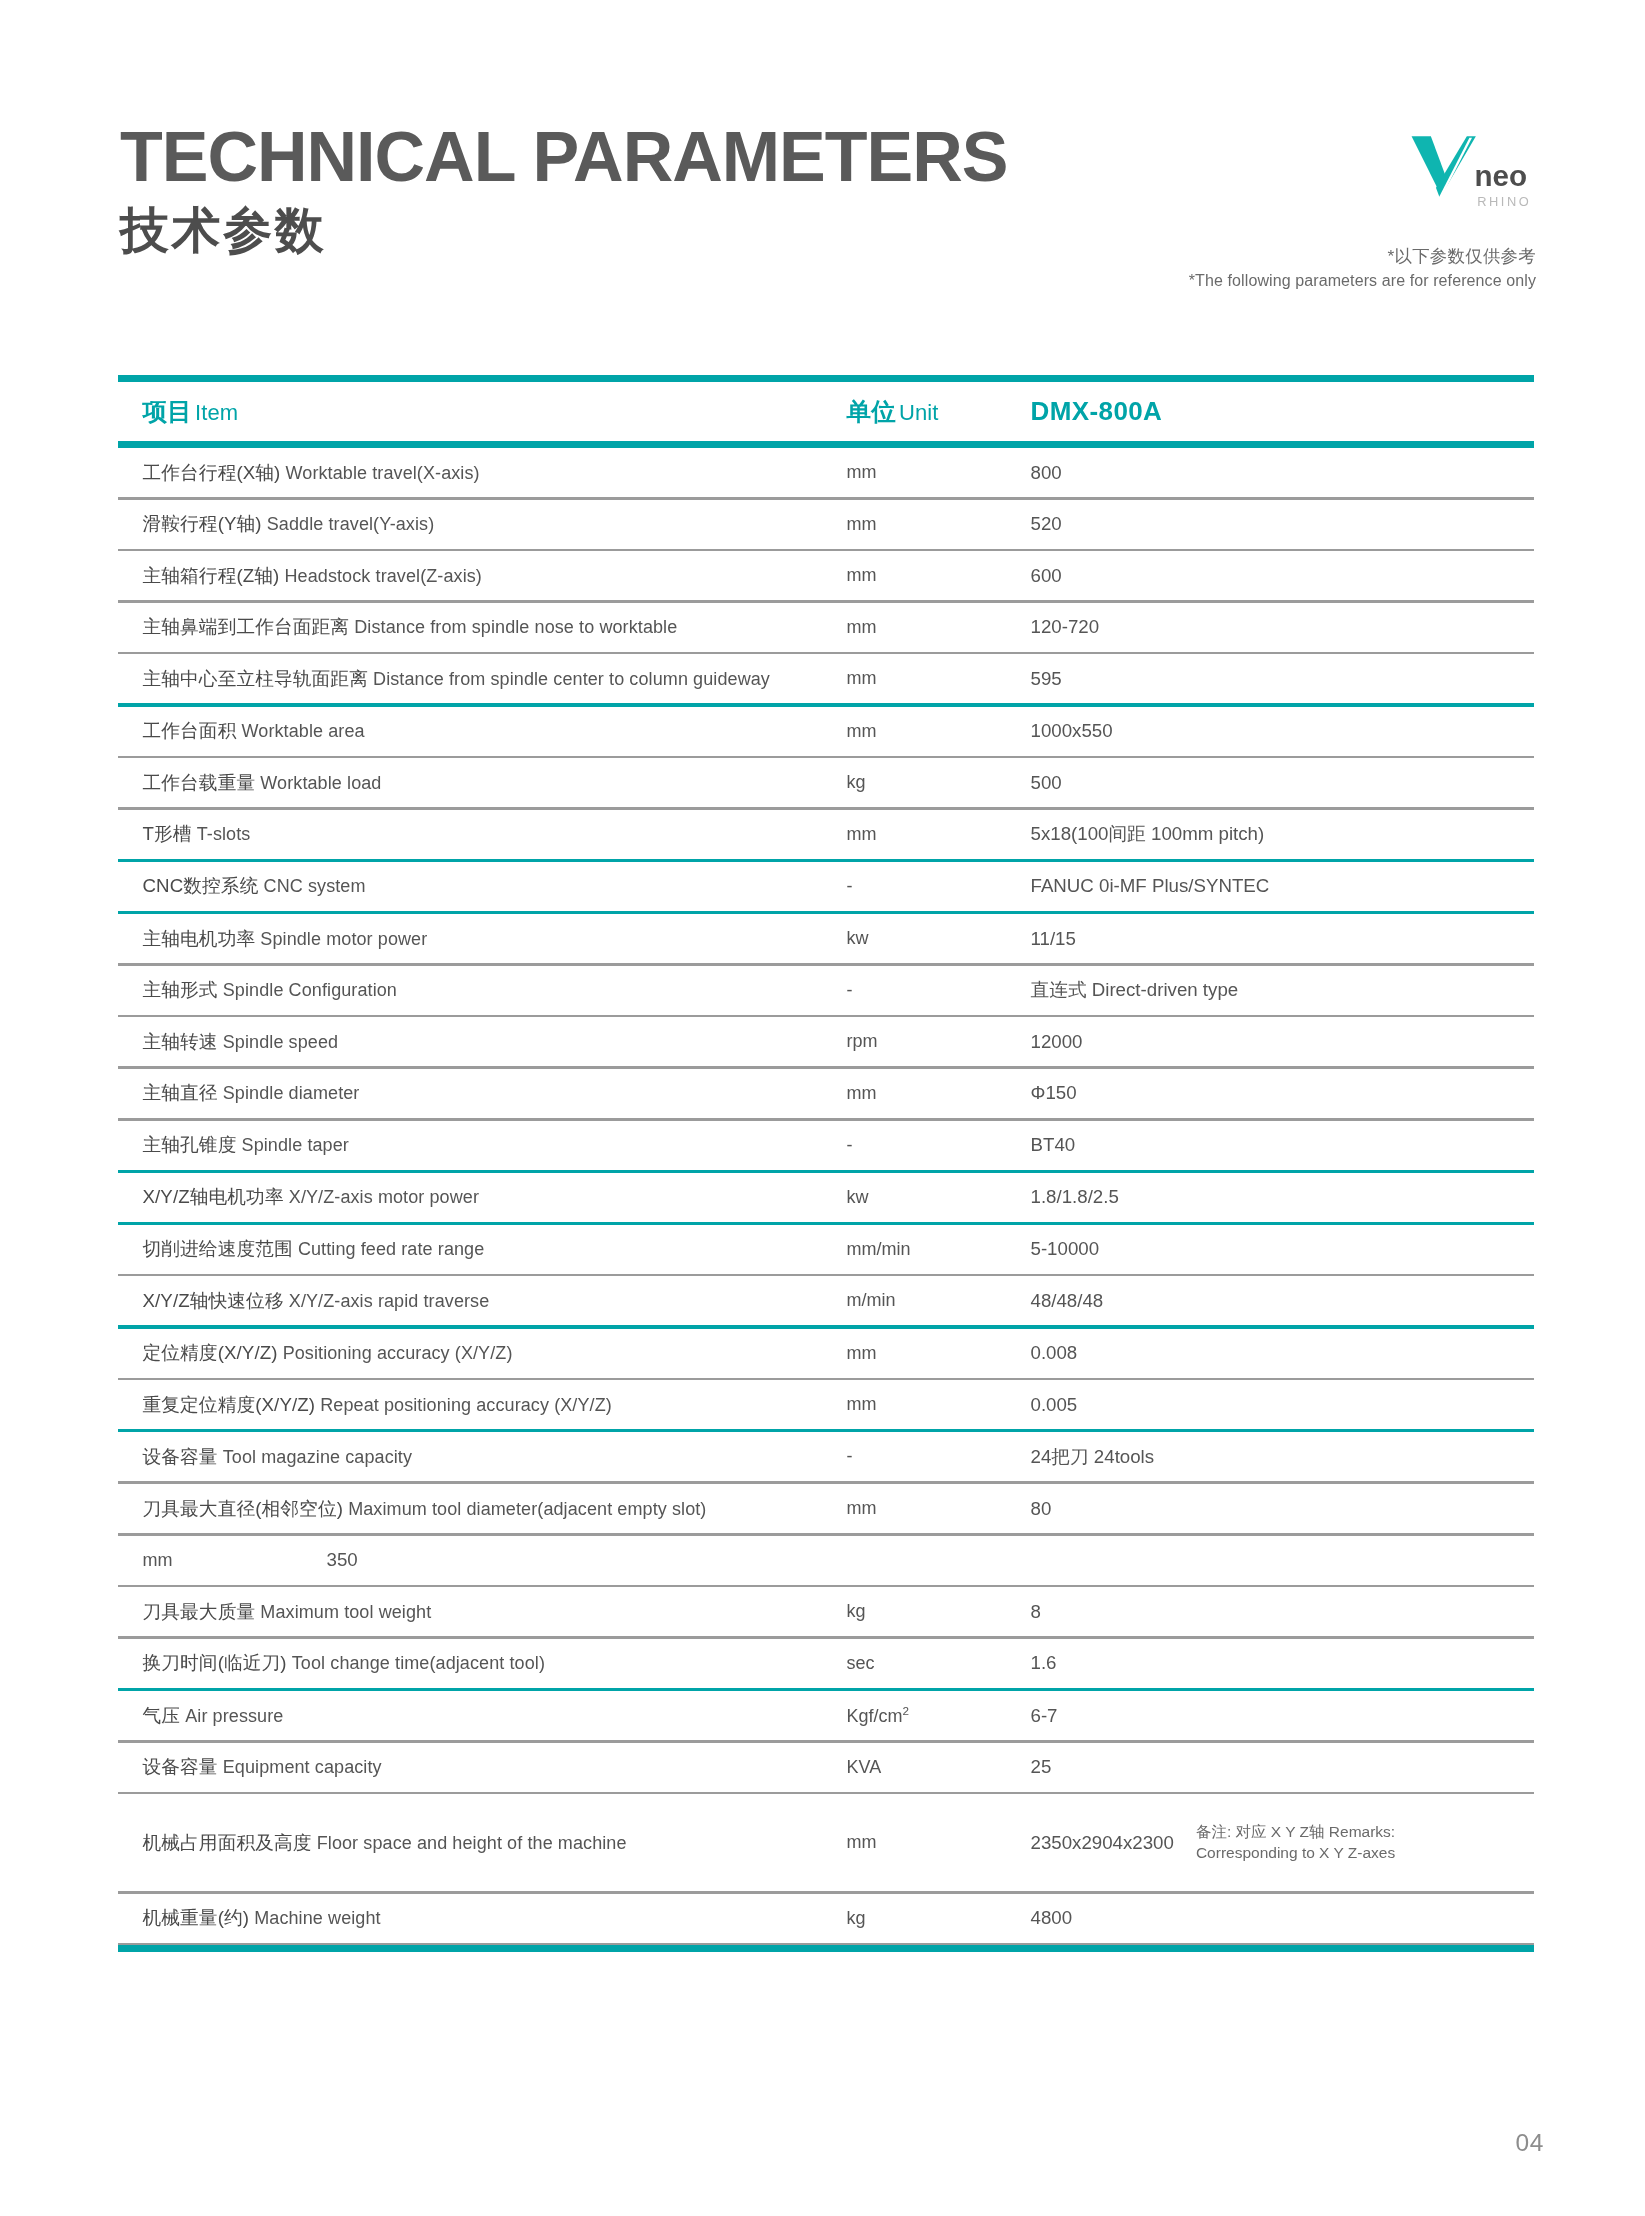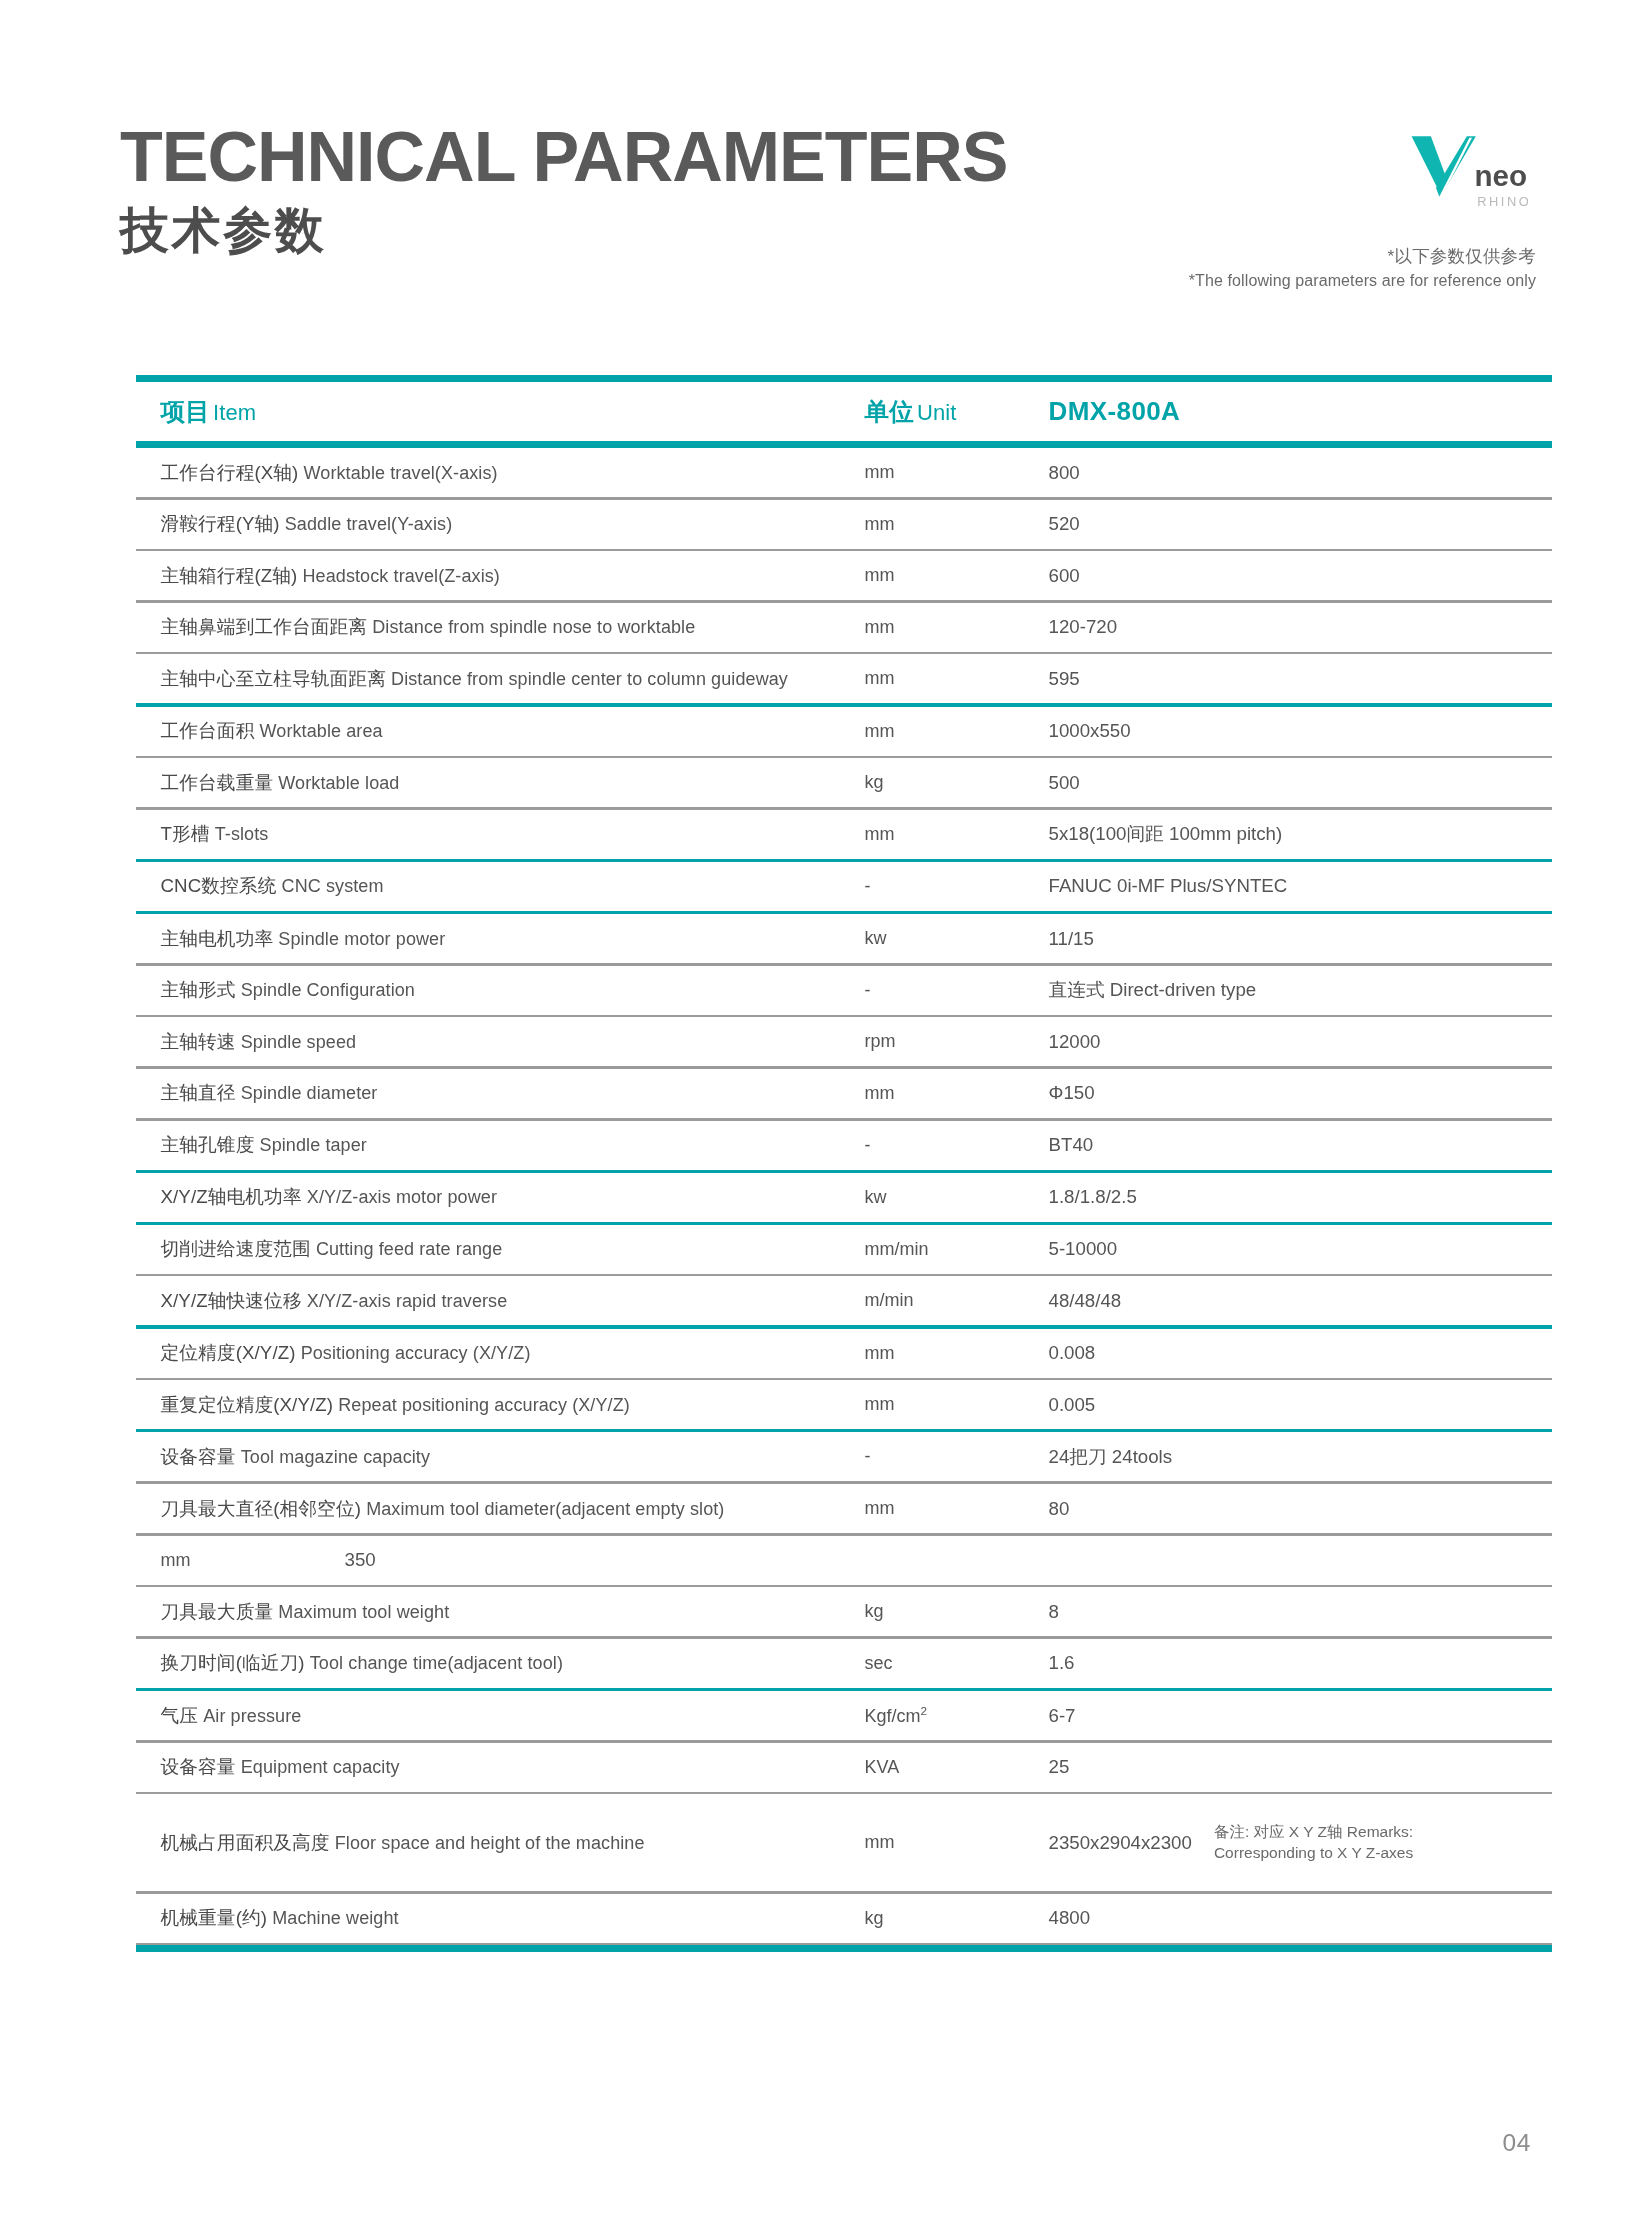--- a/index.html
+++ b/index.html
@@ -72,21 +72,21 @@
   .ref-en {
     font-size: 16px;
     line-height: 1.5;
     letter-spacing: 0.1px;
     white-space: nowrap;
   }
 
   
   .table-wrap {
     position: absolute;
-    left: 136px;
+    left: 118px;
     top: 375px;
     width: 1416px;
   }
   .rule {
     width: 100%;
     background: #00a4a8;
   }
   .rule.thick { height: 7px; }
   .rule.teal-thin { height: 3.2px; background: #00a4a8; }
   .rule.gray { height: 2.6px; background: #9b9b9b; }
@@ -157,21 +157,21 @@
     line-height: 1.35;
     color: #6a6a6a;
     white-space: normal;
     width: 213px;
   }
   sup { font-size: 0.65em; vertical-align: super; }
 
   
   .page-num {
     position: absolute;
-    right: 114px;
+    right: 101px;
     bottom: 59px;
     font-size: 24.5px;
     color: #8d8d8d;
     letter-spacing: 0.6px;
   }
 </style>
 </head>
 <body>
 
 <div class="page">

